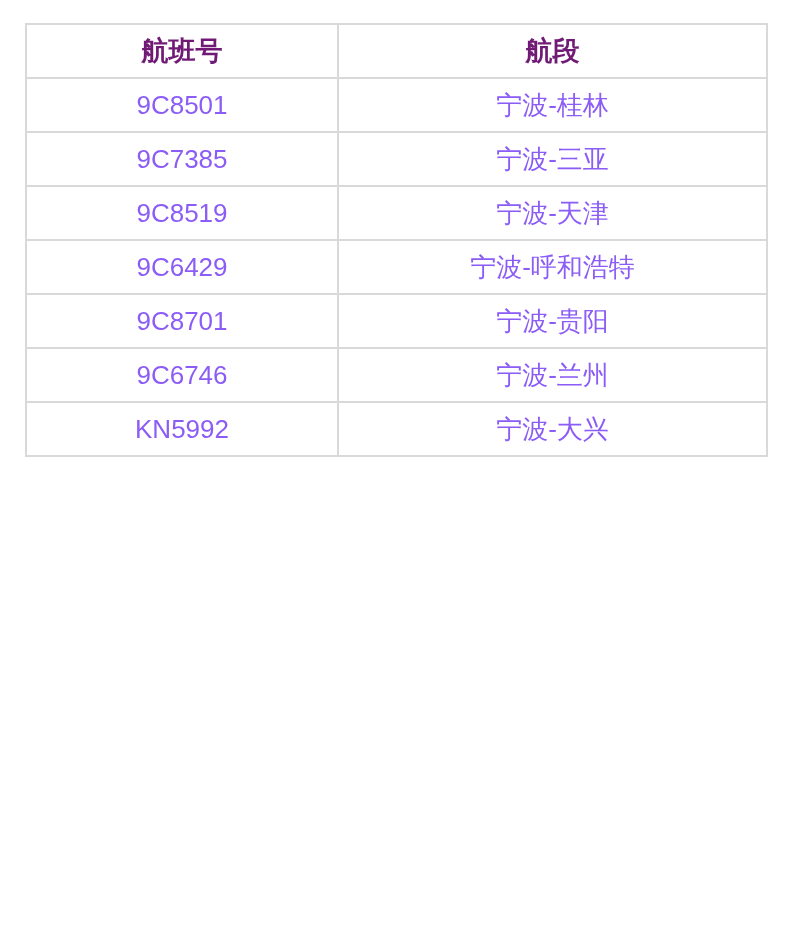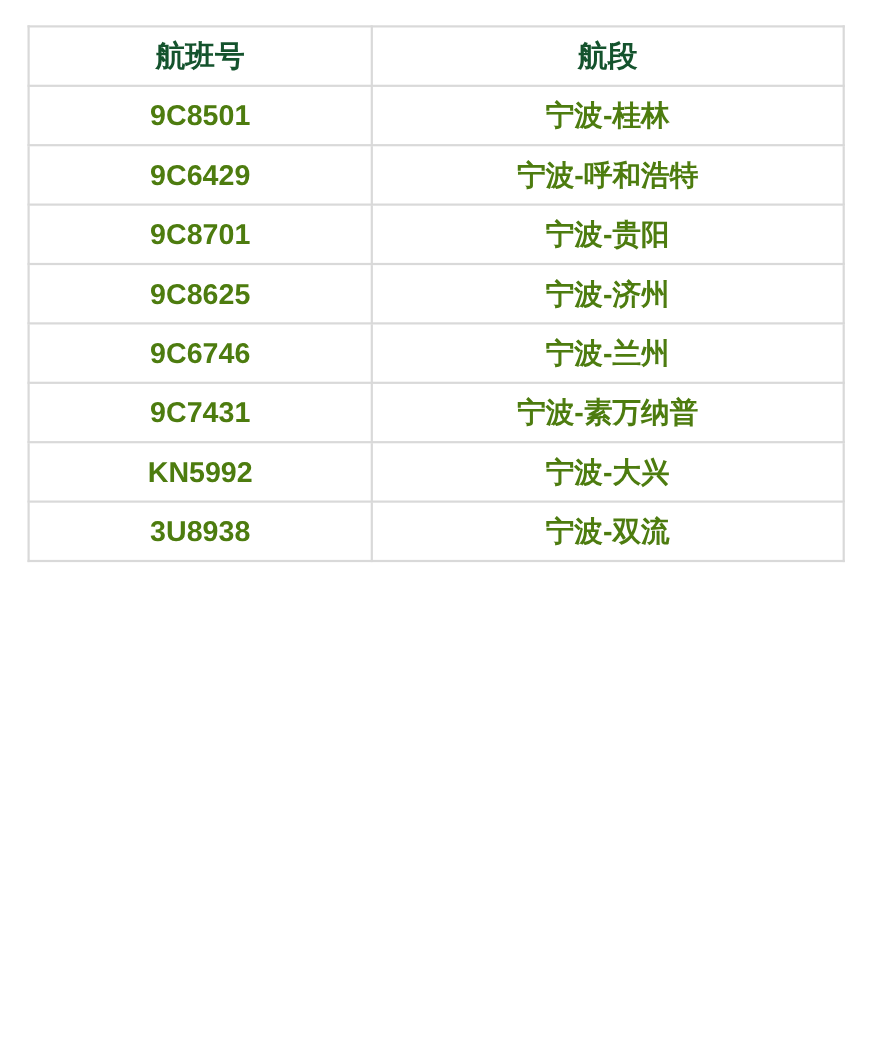--- a/index.html
+++ b/index.html
@@ -32,26 +32,26 @@
     vertical-align: middle;
     font-size: 26px;
     line-height: 1;
     background: #ffffff;
     padding: 0;
     overflow: hidden;
     white-space: nowrap;
   }
   .flight-table th {
     font-weight: bold;
-    color: #14532d;
+    color: #701a75;
     font-size: 27px;
   }
   .flight-table td {
-    font-weight: bold;
-    color: #4d7c0f;
+    font-weight: normal;
+    color: #8b5cf6;
   }
 </style>
 </head>
 <body>
 
 <table class="flight-table">
   <colgroup>
     <col class="col-flight-no">
     <col class="col-segment">
   </colgroup>
@@ -60,41 +60,37 @@
       <th>航班号</th>
       <th>航段</th>
     </tr>
   </thead>
   <tbody>
     <tr>
       <td>9C8501</td>
       <td>宁波-桂林</td>
     </tr>
     <tr>
+      <td>9C7385</td>
+      <td>宁波-三亚</td>
+    </tr>
+    <tr>
+      <td>9C8519</td>
+      <td>宁波-天津</td>
+    </tr>
+    <tr>
       <td>9C6429</td>
       <td>宁波-呼和浩特</td>
     </tr>
     <tr>
       <td>9C8701</td>
       <td>宁波-贵阳</td>
     </tr>
     <tr>
-      <td>9C8625</td>
-      <td>宁波-济州</td>
-    </tr>
-    <tr>
       <td>9C6746</td>
       <td>宁波-兰州</td>
-    </tr>
-    <tr>
-      <td>9C7431</td>
-      <td>宁波-素万纳普</td>
     </tr>
     <tr>
       <td>KN5992</td>
       <td>宁波-大兴</td>
     </tr>
-    <tr>
-      <td>3U8938</td>
-      <td>宁波-双流</td>
-    </tr>
   </tbody>
 </table>
 
 </body></html>

